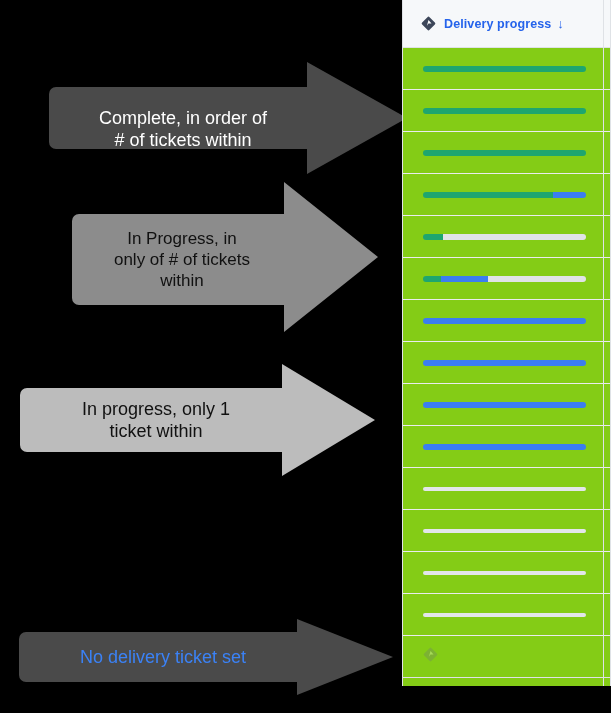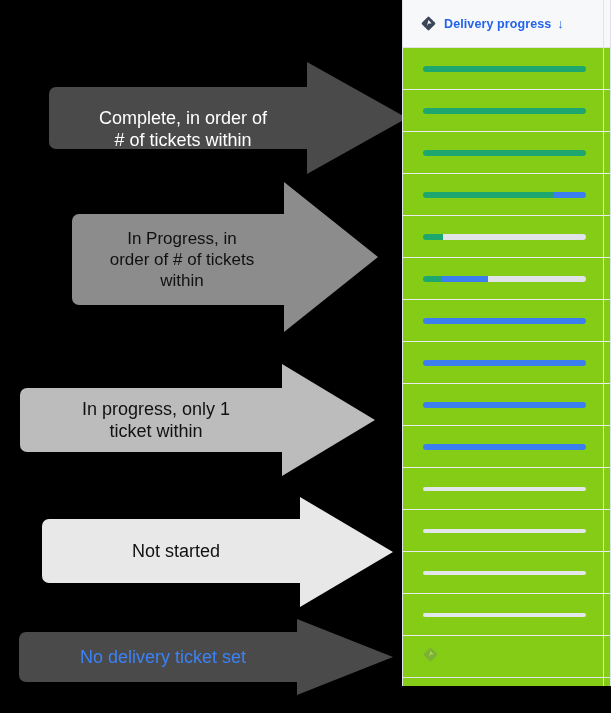--- a/index.html
+++ b/index.html
@@ -128,29 +128,26 @@
 <body>
 
 <div id="annotations">
     <div class="arrow" style="left: 49px; top: 62px; width: 358px; height: 112px;"><svg width="358" height="112" viewBox="0 0 358 112">
         <path d="M 7 25 h 251 V 0 L 358 56 L 258 112 V 87 h -251 a 7 7 0 0 1 -7 -7 V 32 a 7 7 0 0 1 7 -7 Z" fill="#4a4a4a"></path>
       </svg><div class="arrow-label" style="left: 10px; top: 25px; width: 248px; height: 62px; color: rgb(255, 255, 255); font-size: 18px; margin-top: 11px;">Complete, in order of
 # of tickets within</div></div>
     <div class="arrow" style="left: 72px; top: 182px; width: 306px; height: 150px;"><svg width="306" height="150" viewBox="0 0 306 150">
         <path d="M 7 32 h 205 V 0 L 306 75 L 212 150 V 123 h -205 a 7 7 0 0 1 -7 -7 V 39 a 7 7 0 0 1 7 -7 Z" fill="#8c8c8c"></path>
       </svg><div class="arrow-label" style="left: 8px; top: 32px; width: 204px; height: 91px; color: rgb(17, 17, 17); font-size: 17px;">In Progress, in
-order of # of tickets
+only of # of tickets
 within</div></div>
     <div class="arrow" style="left: 20px; top: 364px; width: 355px; height: 112px;"><svg width="355" height="112" viewBox="0 0 355 112">
         <path d="M 7 24 h 255 V 0 L 355 56 L 262 112 V 88 h -255 a 7 7 0 0 1 -7 -7 V 31 a 7 7 0 0 1 7 -7 Z" fill="#bcbcbc"></path>
       </svg><div class="arrow-label" style="left: 10px; top: 24px; width: 252px; height: 64px; color: rgb(17, 17, 17); font-size: 18px;">In progress, only 1
 ticket within</div></div>
-    <div class="arrow" style="left: 42px; top: 497px; width: 351px; height: 110px;"><svg width="351" height="110" viewBox="0 0 351 110">
-        <path d="M 7 22 h 251 V 0 L 351 55 L 258 110 V 86 h -251 a 7 7 0 0 1 -7 -7 V 29 a 7 7 0 0 1 7 -7 Z" fill="#e8e8e8"></path>
-      </svg><div class="arrow-label" style="left: 10px; top: 22px; width: 248px; height: 64px; color: rgb(17, 17, 17); font-size: 18px;">Not started</div></div>
     <div class="arrow" style="left: 19px; top: 619px; width: 374px; height: 76px;"><svg width="374" height="76" viewBox="0 0 374 76">
         <path d="M 7 13 h 271 V 0 L 374 38 L 278 76 V 63 h -271 a 7 7 0 0 1 -7 -7 V 20 a 7 7 0 0 1 7 -7 Z" fill="#4a4a4a"></path>
       </svg><div class="arrow-label" style="left: 10px; top: 13px; width: 268px; height: 50px; color: #3b82f6; font-size: 18px;">No delivery ticket set</div></div>
   </div>
 
 <div id="table-panel">
 
   <div id="column-header">
     <span class="diamond">
       <svg class="diamond-glyph" width="15" height="15" viewBox="0 0 16 16">

